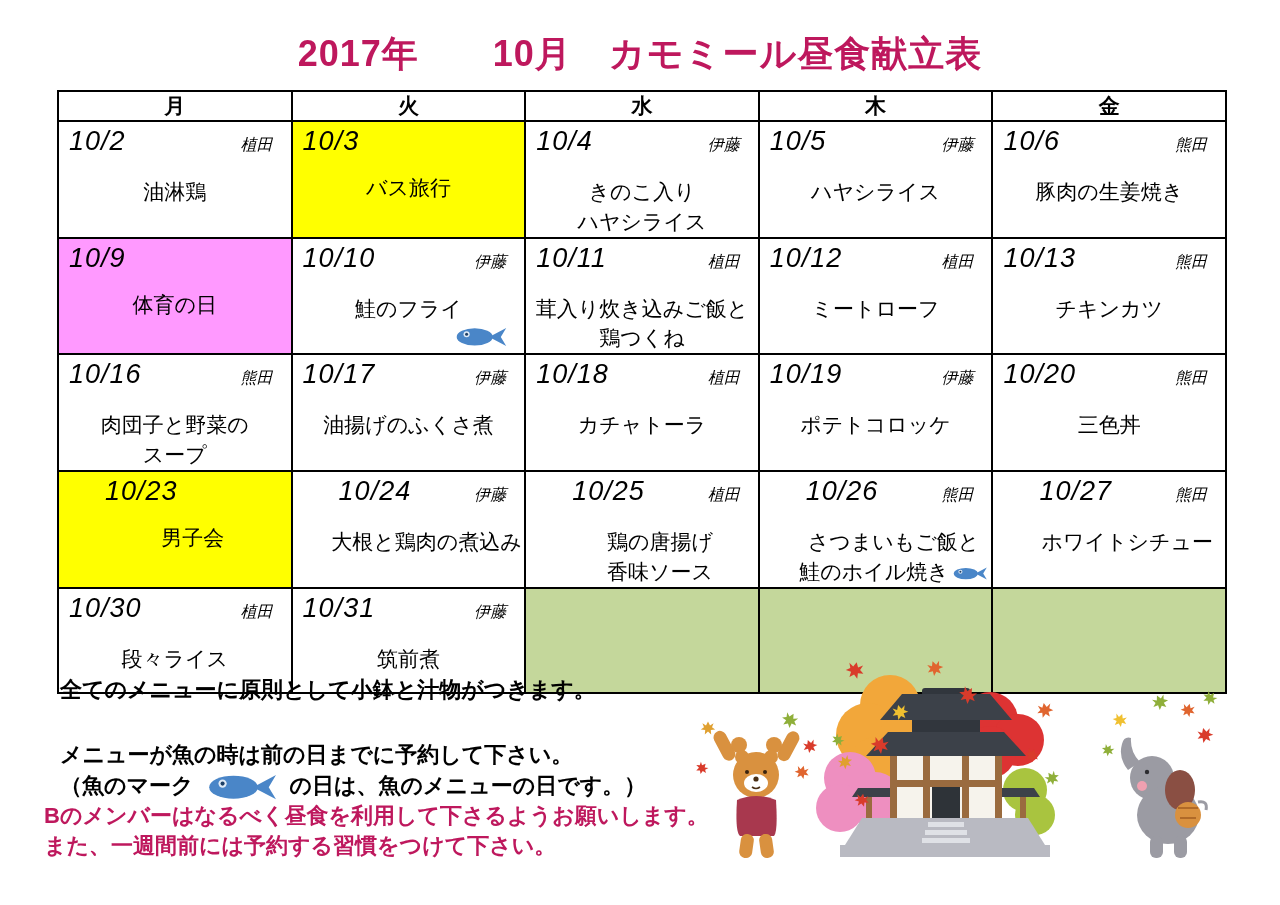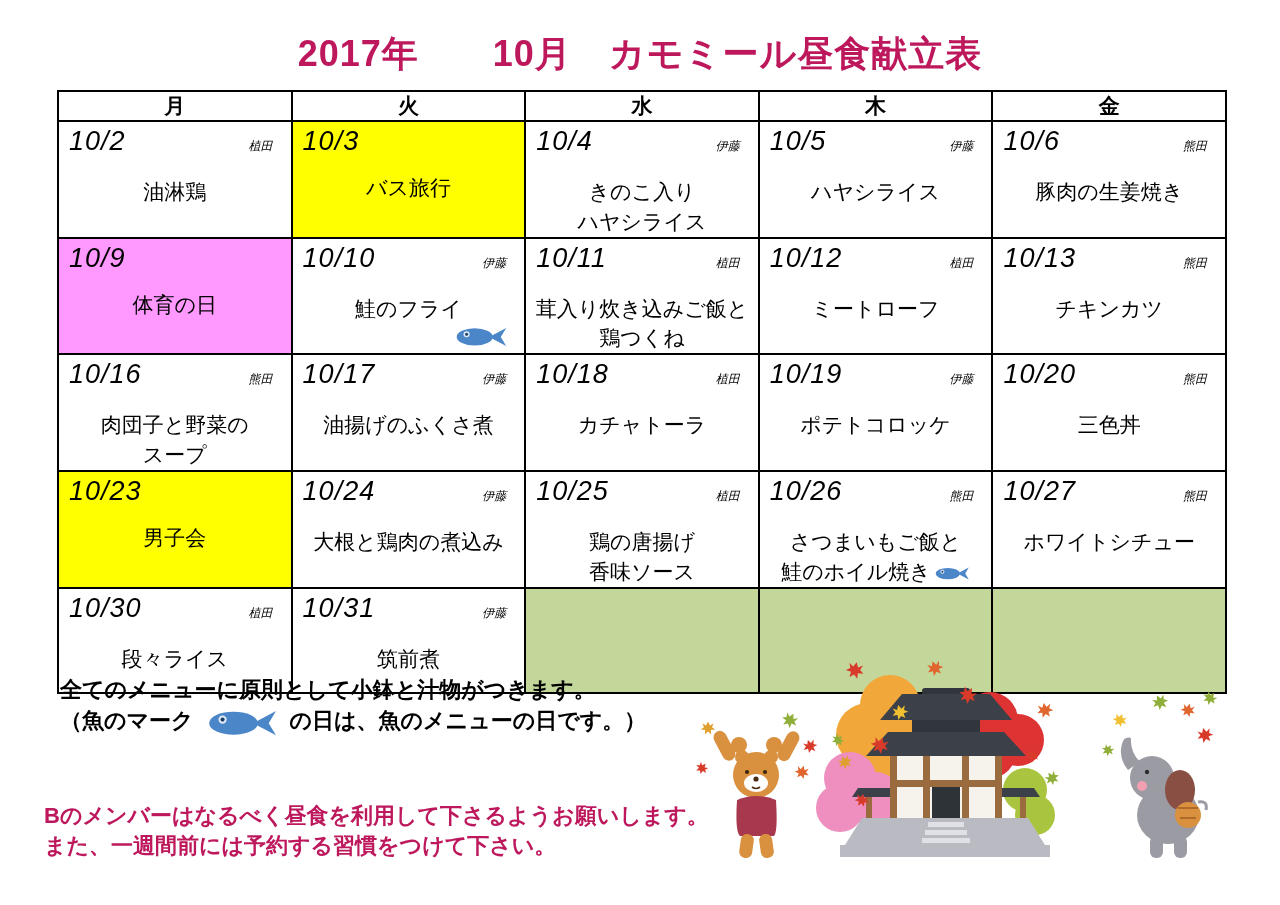--- a/index.html
+++ b/index.html
@@ -17,29 +17,29 @@
   table.cal {
     position:absolute; left:57px; top:90px; width:1170px;
     border-collapse:collapse; table-layout:fixed;
   }
   table.cal th, table.cal td { border:2px solid #000; padding:0; }
   table.cal th { height:22px; font-size:21px; font-weight:bold; background:#fff; }
   table.cal td { vertical-align:top; position:relative; background:#fff; }
   tr.r1 td { height:111px; }
   tr.r2 td { height:105px; }
   tr.r3 td { height:104px; }
-  tr.r4 td { height:104px; }
+  tr.r4 td { height:104px;padding-left:36px; }
   tr.r5 td { height:103px; }
   .cell-head {
     display:flex; justify-content:space-between; align-items:baseline;
     padding:4px 18px 0 10px;
     font-style:italic;
   }
   .date  { font-size:27px; letter-spacing:1px; }
-  .staff { font-size:12px; }
+  .staff { font-size:16px; }
   .menu  { text-align:center; font-size:21px; margin-top:20px; line-height:1.42; }
   .menu-lg { margin-top:16px; }
   .hl-yellow { background:#ffff00 !important; }
   .hl-pink   { background:#ff99ff !important; }
   .cell-empty{ background:#c4d79b !important; }
   .fish-corner { position:absolute; right:16px; bottom:4px; }
   .fish-inline { vertical-align:-3px; margin-left:3px; }
   .notes {
     position:absolute; left:60px; top:676px;
     font-size:22px; font-weight:bold; line-height:1.3;
@@ -293,20 +293,21 @@
     </td>
     <td class="cell-empty"></td>
     <td class="cell-empty"></td>
     <td class="cell-empty"></td>
   </tr>
 </tbody>
   </table>
 
 <div class="notes">
   <div>全てのメニューに原則として小鉢と汁物がつきます。</div>
+  <div class="note2">メニューが魚の時は前の日までに予約して下さい。</div>
   <div class="note3">
     <span>（魚のマーク</span>
     <svg width="80" height="34" viewBox="0 0 60 28">
         <ellipse cx="23" cy="15" rx="20" ry="9.5" fill="#4a86c8"></ellipse>
         <path d="M39 15 L58 5 L52 15 L58 25 Z" fill="#4a86c8"></path>
         <circle cx="14" cy="12" r="3.4" fill="#dfeaf6"></circle>
         <circle cx="14" cy="12" r="1.7" fill="#1d3f66"></circle>
       </svg>
     <span>の日は、魚のメニューの日です。）</span>
   </div>

